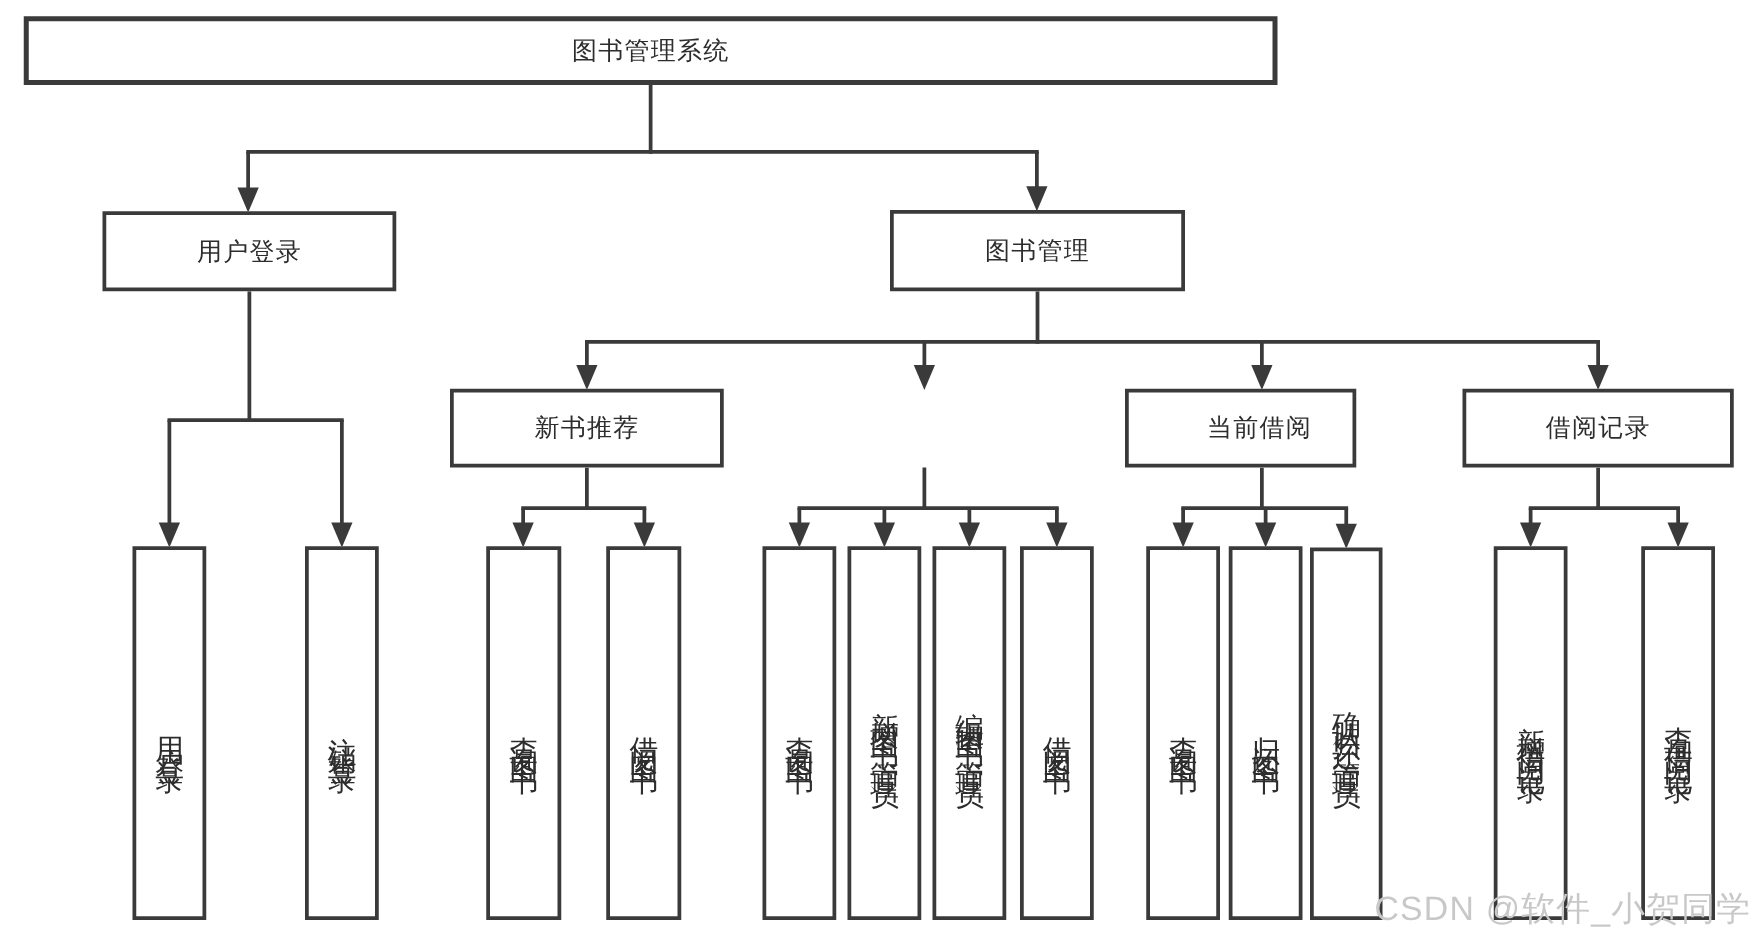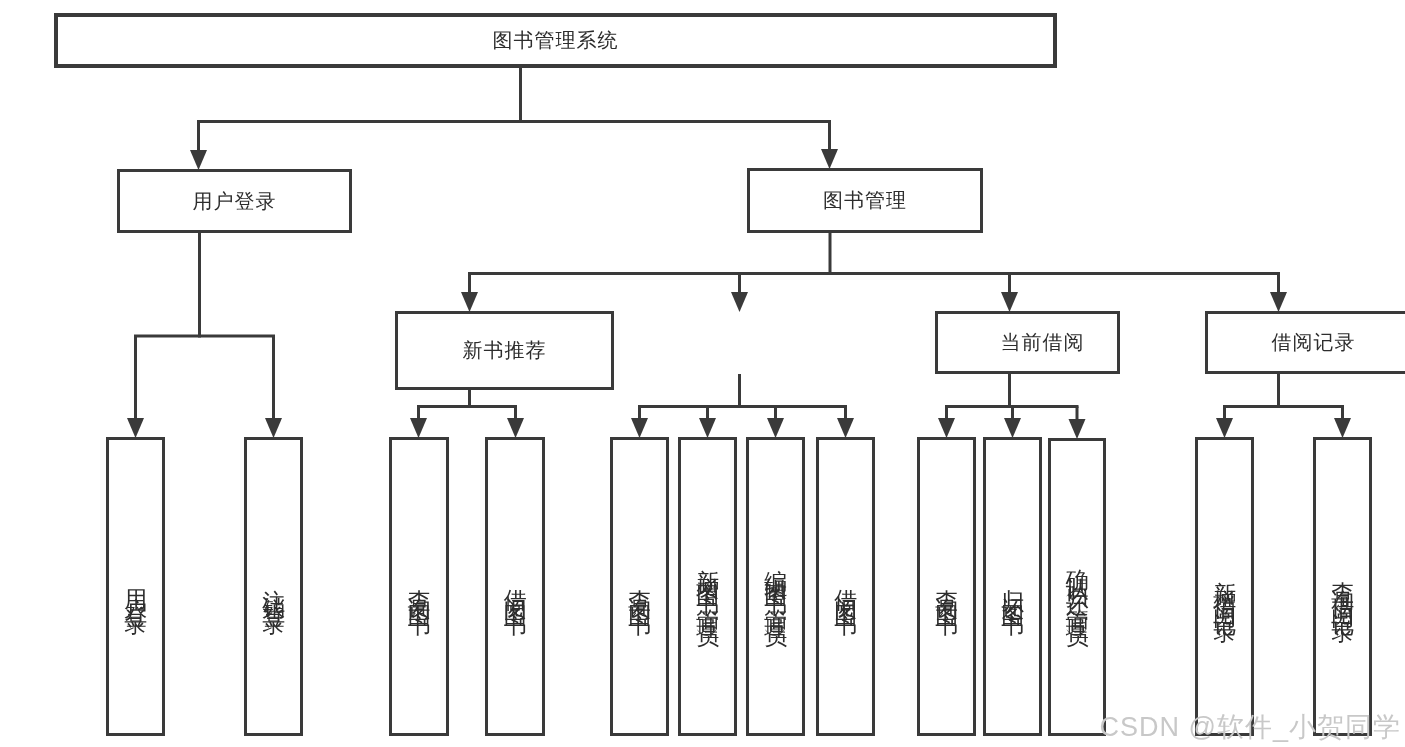--- a/index.html
+++ b/index.html
@@ -23,21 +23,20 @@
     position: absolute;
     background: #ffffff;
     border: 3px solid #3a3a3a;
     display: flex;
     align-items: center;
     justify-content: center;
     font-size: 20px;
     letter-spacing: 1px;
     color: #2d2d2d;
     white-space: nowrap;
-    margin-left: 35px;
   }
   .node.root { border-width: 4px; }
   .vnode {
     position: absolute;
     background: #ffffff;
     border: 3px solid #3a3a3a;
     display: flex;
     align-items: center;
     justify-content: center;
     writing-mode: vertical-rl;
@@ -121,21 +120,21 @@
     <line x1="1342.5" y1="406.5" x2="1342.5" y2="421"></line>
     <polygon points="1216,418 1233,418 1224.5,438"></polygon>
     <polygon points="1334,418 1351,418 1342.5,438"></polygon>
   </svg>
 
   <div class="node root" style="left:19px; top:13px; width:1003px; height:55px;">图书管理系统</div>
 
   <div class="node" style="left:82px; top:169px; width:235px; height:64px;">用户登录</div>
   <div class="node" style="left:712px; top:168px; width:236px; height:65px;">图书管理</div>
 
-  <div class="node" style="left:360px; top:311px; width:219px; height:79px;">新书推荐</div>
+  <div class="node" style="left:360px; top:311px; width:219px; height:63px;">新书推荐</div>
   <div class="node" style="left:900px; top:311px; width:185px; height:63px;padding-left:30px;">当前借阅</div>
   <div class="node" style="left:1170px; top:311px; width:217px; height:63px;">借阅记录</div>
 
   <div class="vnode" style="left:106px; top:437px; width:59px; height:299px;">用户登录</div>
   <div class="vnode" style="left:244px; top:437px; width:59px; height:299px;">注销登录</div>
 
   <div class="vnode" style="left:389px; top:437px; width:60px; height:299px;">查询图书</div>
   <div class="vnode" style="left:485px; top:437px; width:60px; height:299px;">借阅图书</div>
 
   <div class="vnode" style="left:610px; top:437px; width:59px; height:299px;">查询图书</div>

